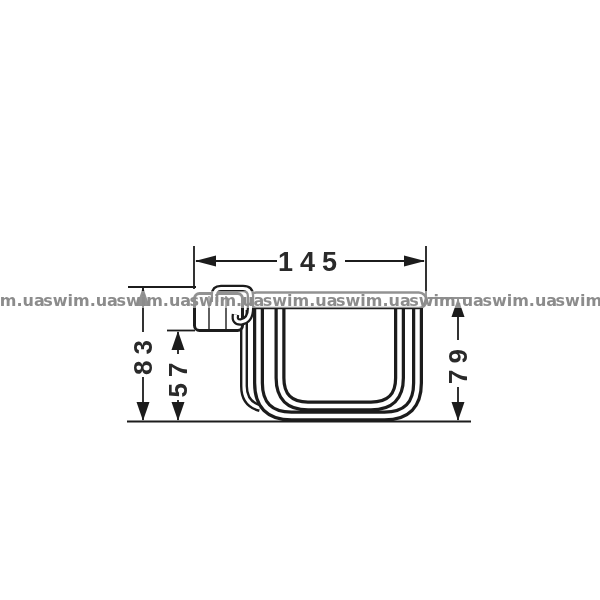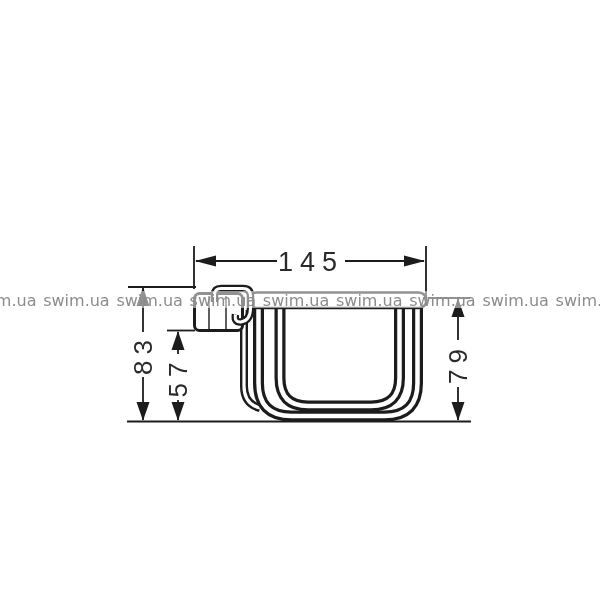--- a/index.html
+++ b/index.html
@@ -3,20 +3,21 @@
 <meta charset="utf-8">
 <style>
   html, body { margin: 0; padding: 0; background: #ffffff; }
   .canvas {
     position: relative;
     width: 600px;
     height: 512px;
     background: #ffffff;
     overflow: hidden;
     font-family: "Liberation Sans", sans-serif;
+    font-weight: bold;
   }
   svg { display: block; }
   .obj-stroke   { stroke: #1c1c1c; fill: none; }
   .tube-core    { stroke: #ffffff; fill: none; }
   .dim-line     { stroke: #1c1c1c; stroke-width: 1.8; fill: none; }
   .thin-line    { stroke: #1c1c1c; stroke-width: 1.4; fill: none; }
   .arrow        { fill: #1c1c1c; stroke: none; }
   .label-bg     { fill: #ffffff; stroke: none; }
   .dim-text {
     font-family: "Liberation Sans", sans-serif;

